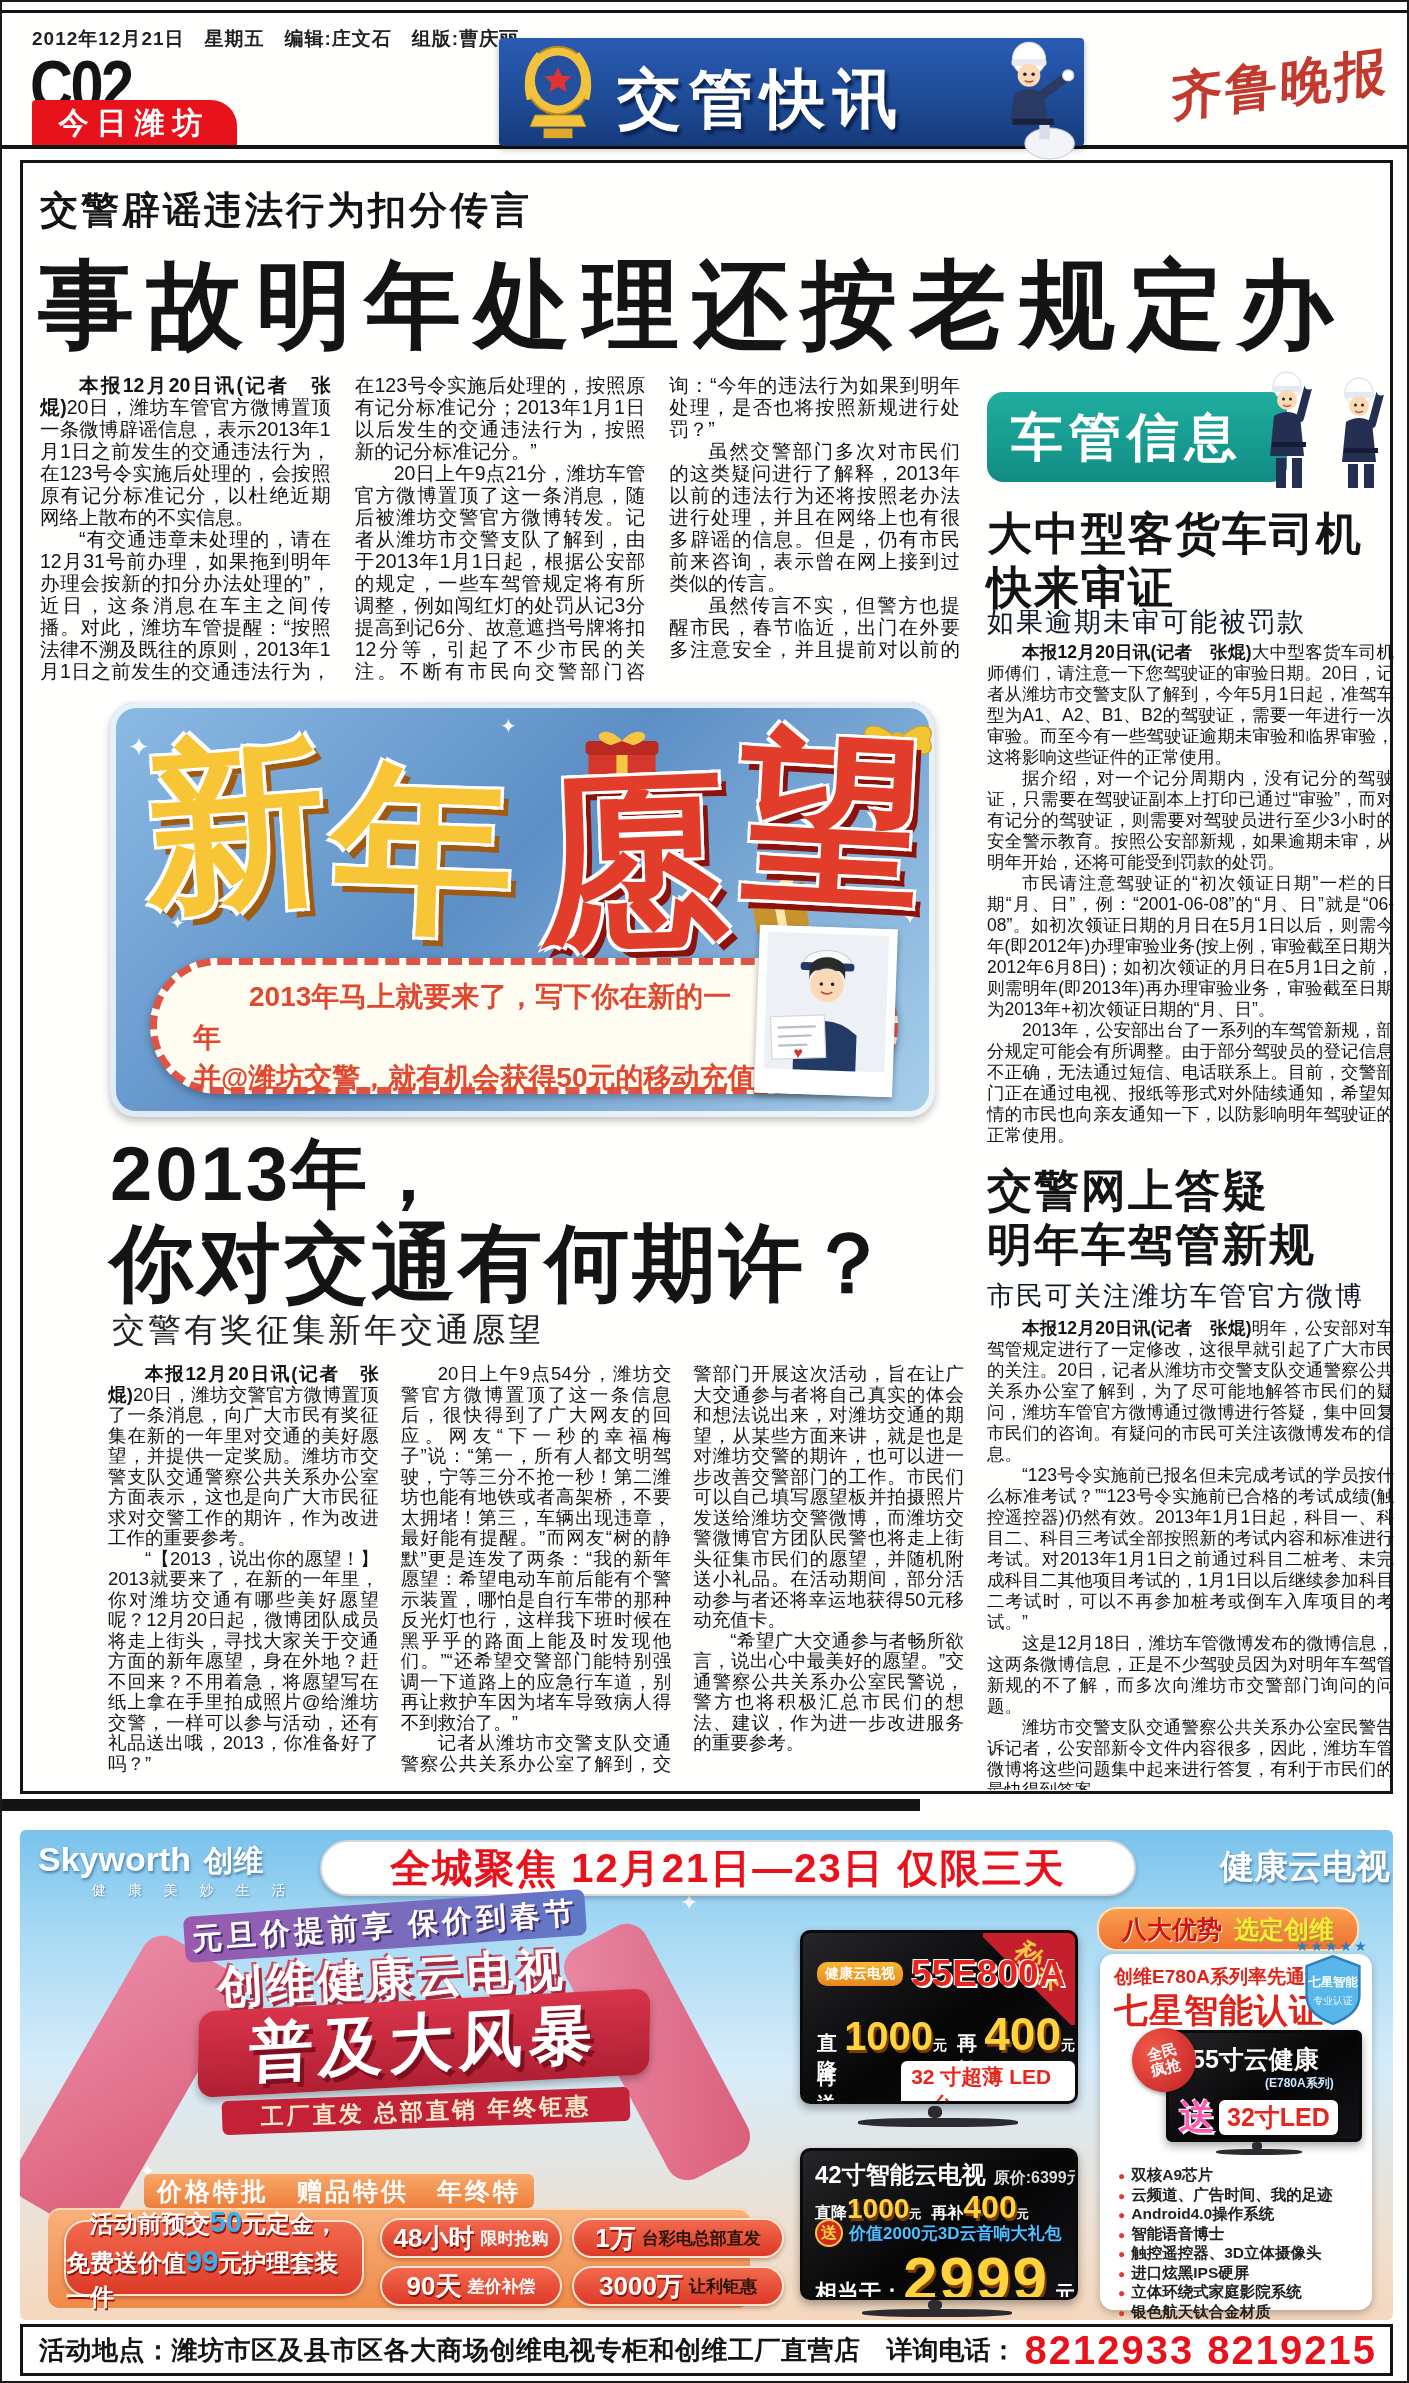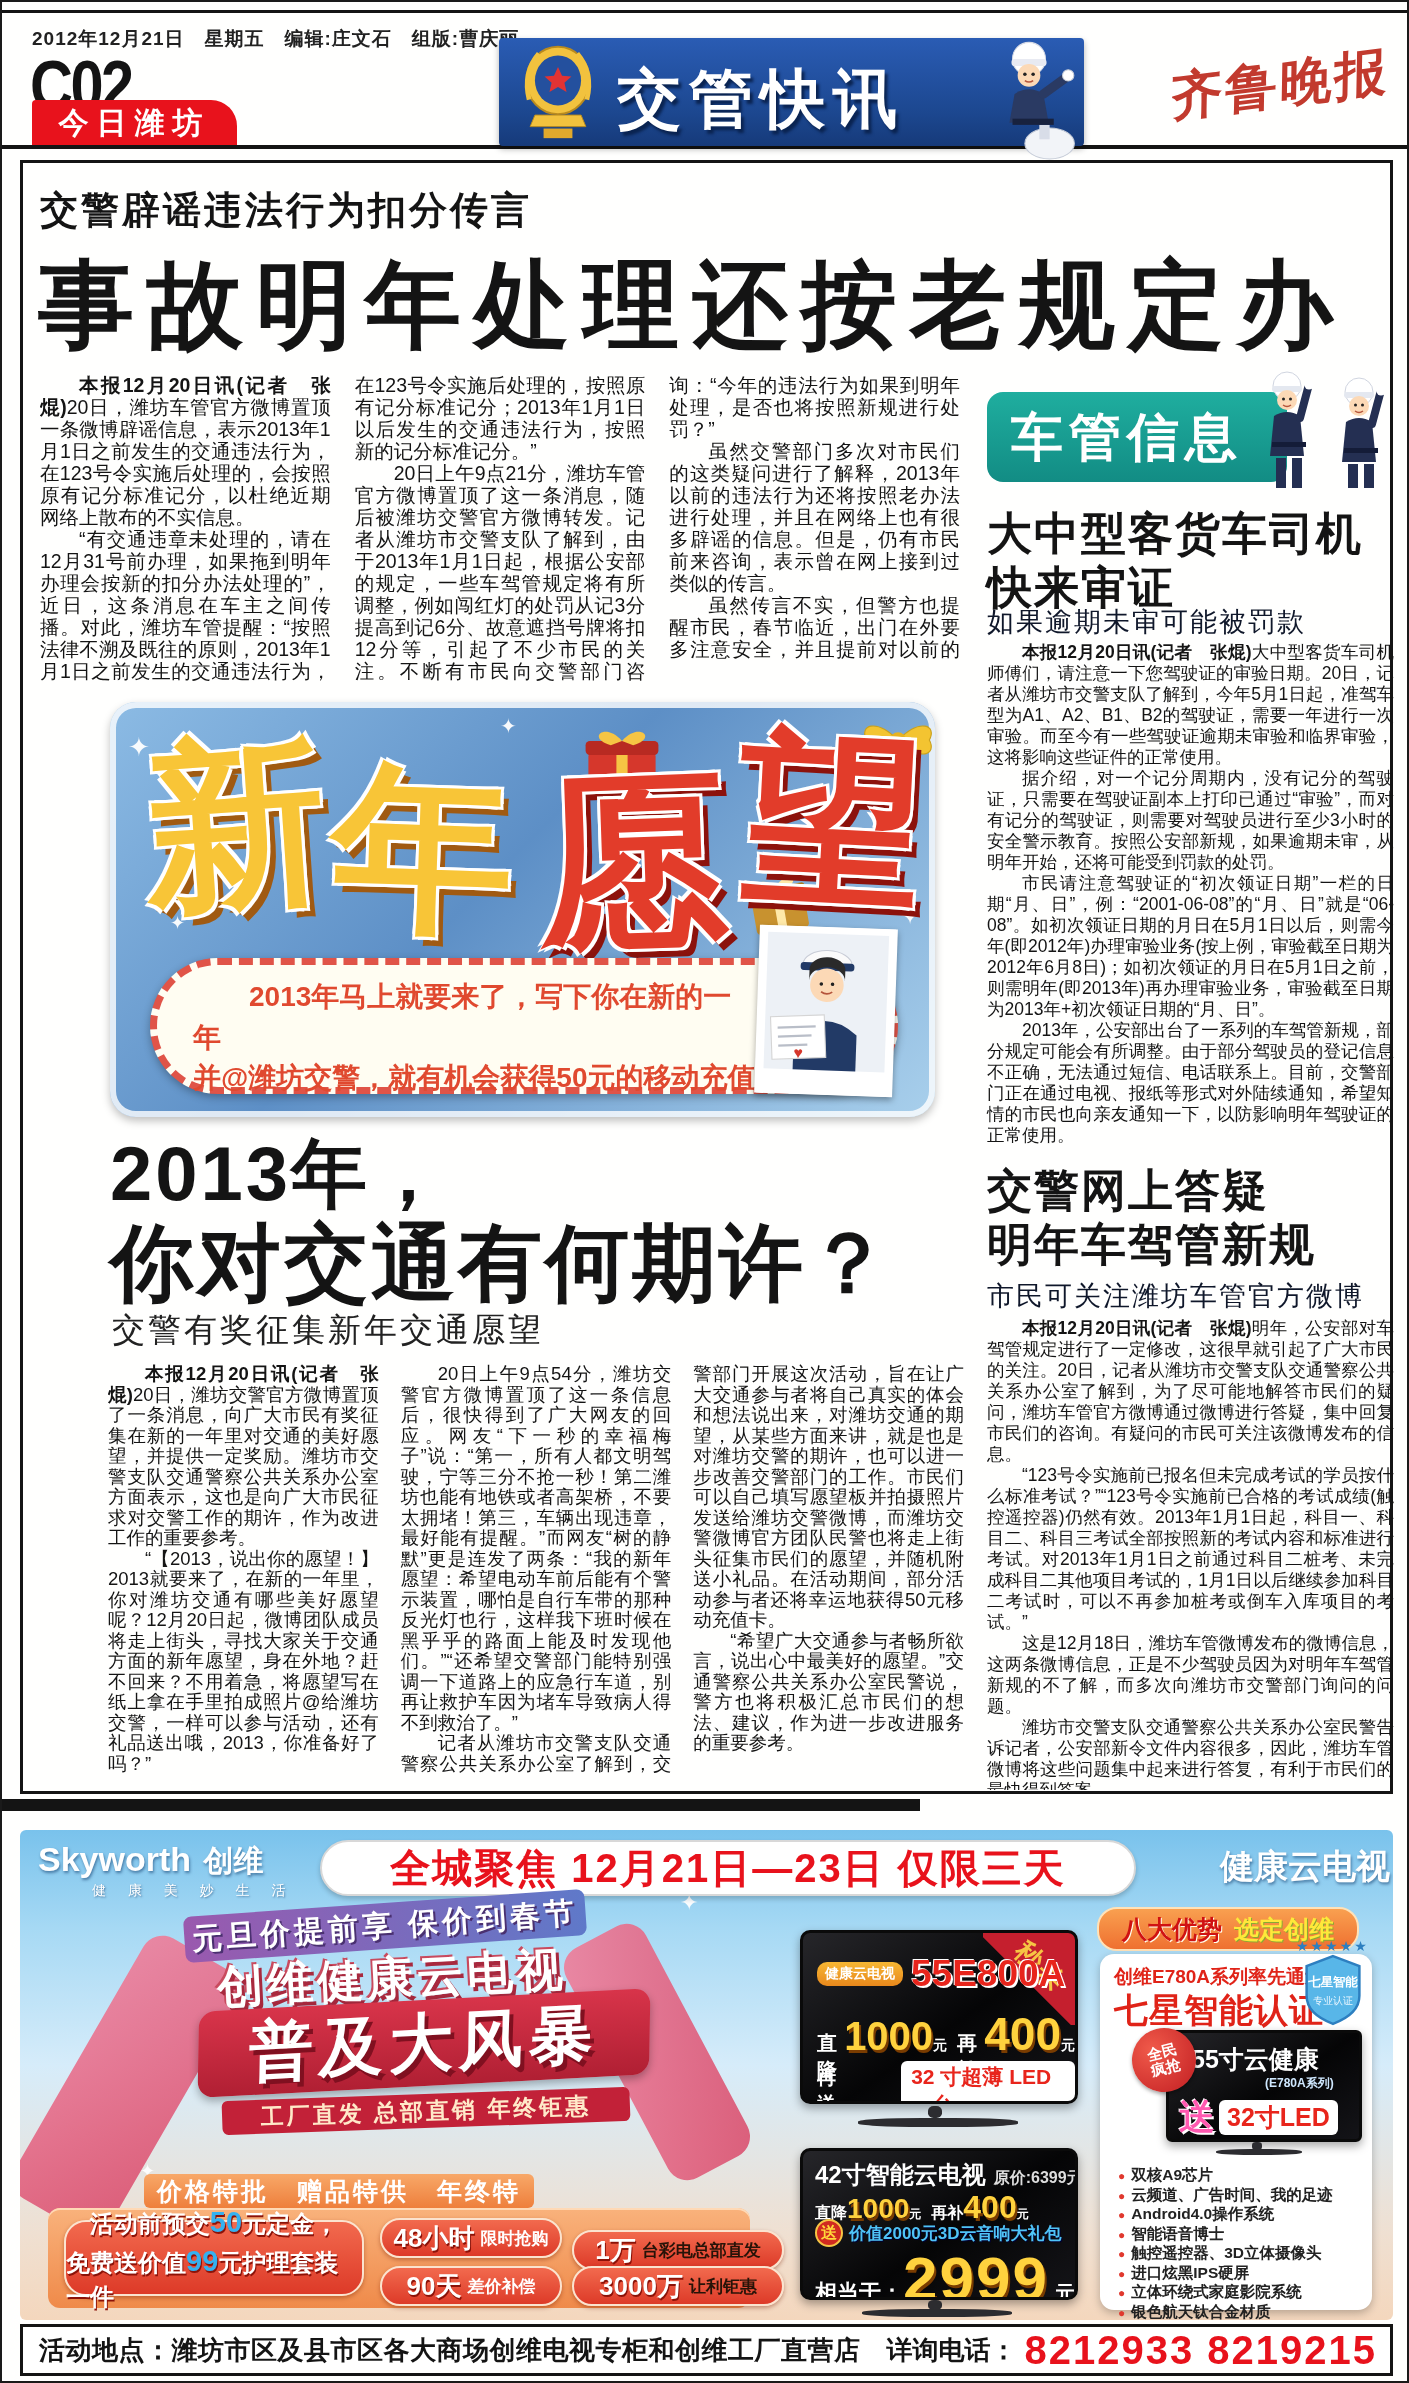--- a/index.html
+++ b/index.html
@@ -326,21 +326,21 @@
     <div class="orange-panel"></div>
 
     <div class="pill deposit" style="left:44px;top:390px;width:300px;height:76px;">
       <span><span>活动前预交</span><span class="blue-num">50</span><span>元定金，</span></span>
       <span><span>免费送价值</span><span class="blue-num">99</span><span>元护理套装一件</span></span>
     </div>
     <div class="pill" style="left:360px;top:388px;width:182px;height:40px;">
       <span class="num">48小时</span>
         <span class="lbl">限时抢购</span>
     </div>
-    <div class="pill" style="left:552px;top:400px;width:212px;height:40px;">
+    <div class="pill" style="left:552px;top:388px;width:212px;height:40px;">
       <span class="num">1万</span>
         <span class="lbl dark">台彩电总部直发</span>
     </div>
     <div class="pill" style="left:360px;top:436px;width:182px;height:40px;">
       <span class="num">90天</span>
         <span class="lbl">差价补偿</span>
     </div>
     <div class="pill" style="left:552px;top:436px;width:212px;height:40px;">
       <span class="num">3000万</span>
         <span class="lbl dark">让利钜惠</span>

